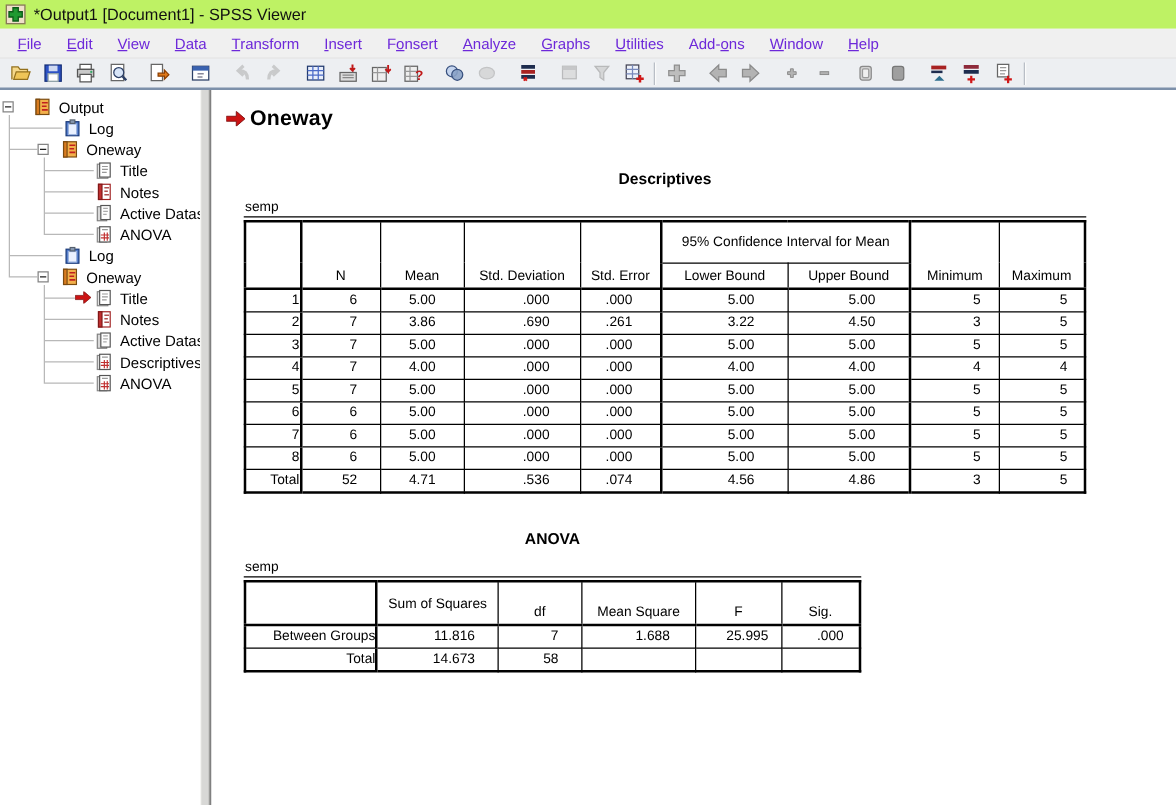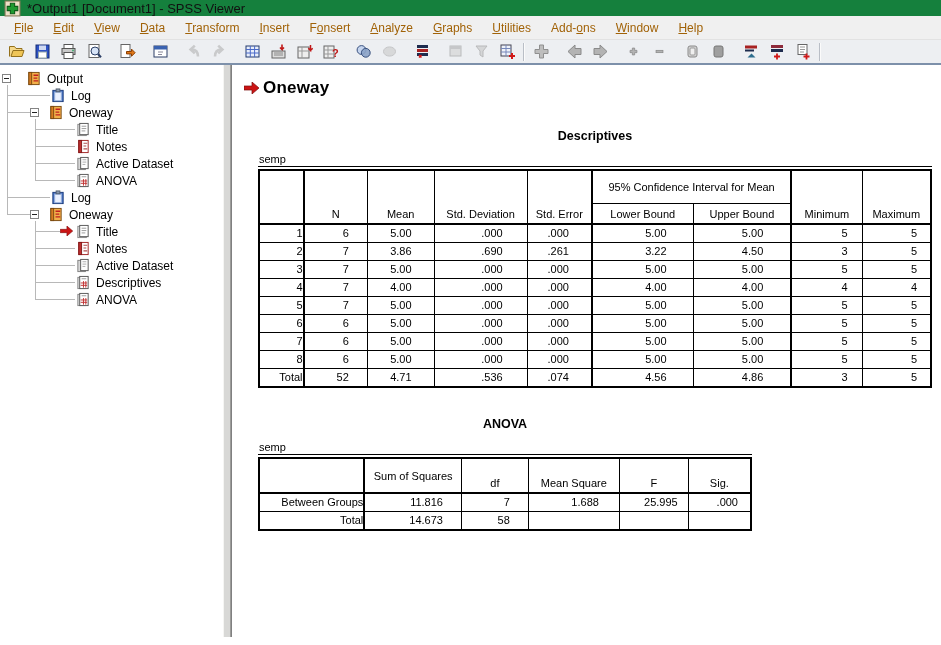--- a/index.html
+++ b/index.html
@@ -1,39 +1,39 @@
 <!DOCTYPE html>
 <html><head>
 <meta charset="utf-8">
 <style>
   * { margin:0; padding:0; box-sizing:border-box; }
   html,body { width:941px; height:645px; overflow:hidden; }
   body { font-family:"Liberation Sans", sans-serif; background:#fff; color:#000; }
 
   
-  #titlebar { height:16px; background:#15803d; display:flex; align-items:center; padding-left:4px; }
+  #titlebar { height:23px; background:#bef264; display:flex; align-items:center; padding-left:4px; }
   #titlebar .app-ico { width:17px; height:17px; margin-right:6px; }
   #titlebar .ttext { font-size:13px; color:#111; }
 
   
   #menubar { height:24px; background:#f0f0f0; display:flex; align-items:center; padding-left:4px; border-bottom:1px solid #e2e2e2; }
-  .menu-item { font-size:12px; padding:3px 10px; color:#a16207; cursor:default; }
+  .menu-item { font-size:12px; padding:3px 10px; color:#6d28d9; cursor:default; }
   .menu-item u { text-decoration:underline; }
 
   
   #toolbar { height:25px; background:#edeff2; border-bottom:2px solid #7d90aa; display:flex; align-items:center; padding-left:3px; }
   .tbtn { width:26px; height:21px; display:flex; align-items:center; justify-content:center; }
   .tbtn svg { width:17px; height:17px; }
   .tbtn.dim { opacity:.55; filter:grayscale(1); }
   .tsep { width:2px; height:18px; border-left:1px solid #b9bec6; border-right:1px solid #fbfbfb; margin:0 3px; }
   .tgap { width:7px; }
 
   
   #main { display:flex; height:572px; }
-  #outline-panel { width:223px; background:#fff; position:relative; padding-top:5px; overflow:hidden; }
+  #outline-panel { width:160px; background:#fff; position:relative; padding-top:5px; overflow:hidden; }
   #splitter { width:8px; background:#d8d8d6; border-left:1px solid #f5f5f3; border-right:1px solid #9c9c9a; }
   #content { flex:1; background:#fff; border-left:1px solid #808080; position:relative; padding:13px 0 0 10px; overflow:hidden; }
 
   
   .trow { height:17px; display:flex; align-items:center; font-size:12px; white-space:nowrap; position:relative; z-index:2; }
   .trow .lbl { margin-left:5px; color:#000; }
   .expander { width:9px; height:9px; border:1px solid #848484; background:#fff; position:relative; flex:none; }
   .expander::after { content:""; position:absolute; left:1px; right:1px; top:3px; height:1px; background:#222; }
   .ticon { width:16px; height:15px; flex:none; }
   .pl0 { padding-left:2px; } .pl0 .ticon { margin-left:15px; }

